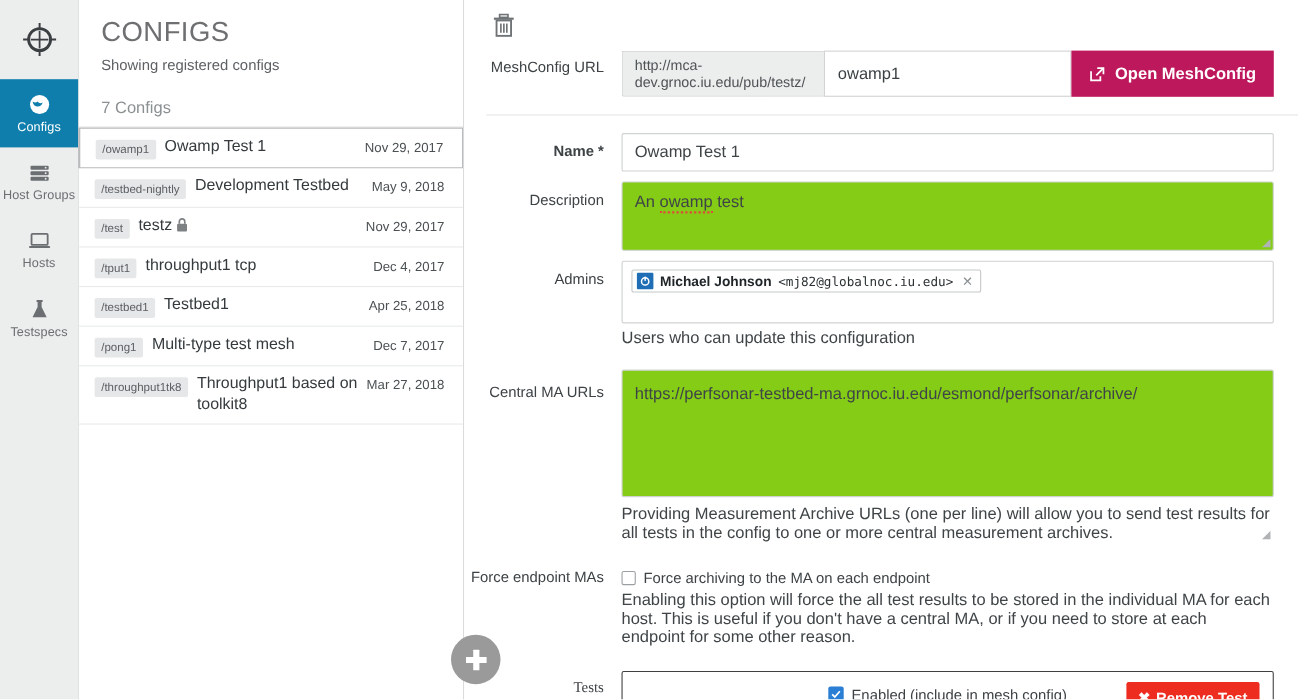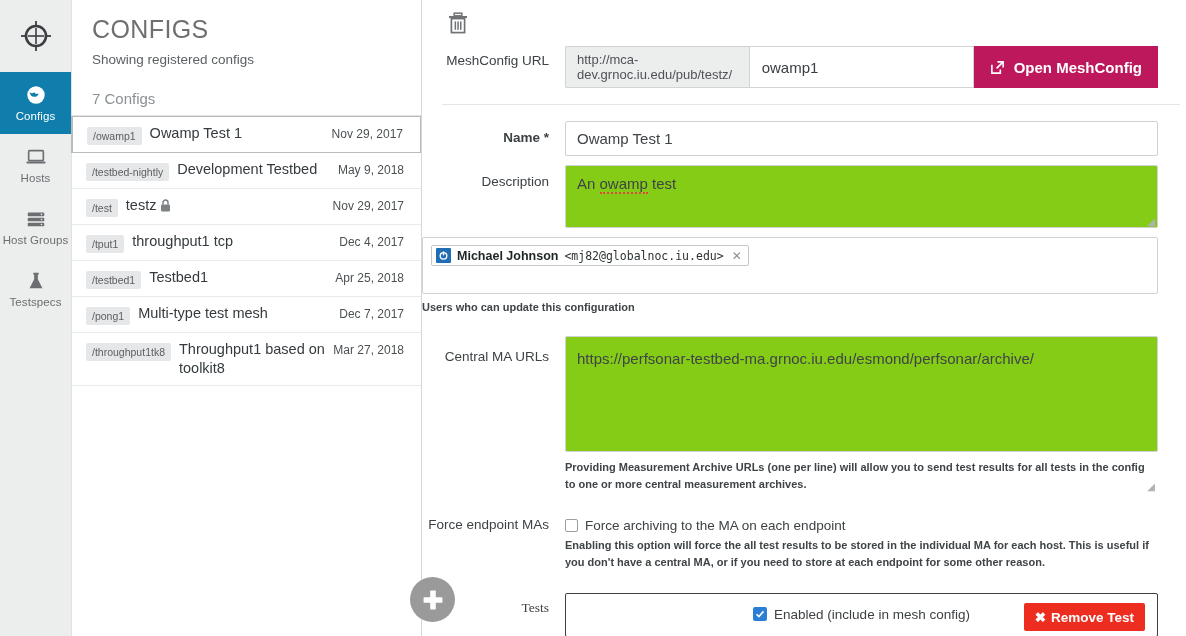--- a/index.html
+++ b/index.html
@@ -156,23 +156,22 @@
     display: inline-flex; align-items: center; justify-content: center;
     border-radius: 1px; flex: 0 0 auto;
   }
   .tag-name { font-weight: bold; font-size: 12.5px; }
   .tag-email {
     font-family: "DejaVu Sans Mono", monospace;
     font-size: 11.5px; color: #2b3033;
   }
   .tag-x { color: #8a8f92; cursor: pointer; font-size: 12px; padding-left: 2px; }
   .help {
-    font-size: 11px; color: #3f4447; line-height: 17px;
+    font-size: 15px; color: #3f4447; line-height: 17px;
     padding: 5px 0 0 0;
-    font-weight: bold;
   }
   .check-line {
     display: flex; align-items: center; gap: 7px;
     font-size: 13.5px; color: #3d4245; padding-top: 2px;
   }
   .cb-on {
     width: 14px; height: 14px; background: #2a7fd4; border-radius: 2px;
     display: inline-flex; align-items: center; justify-content: center;
     cursor: pointer; flex: 0 0 auto;
   }
@@ -218,44 +217,44 @@
     </div>
 
     <div class="rail-item active">
       <span class="rail-icon">
         <svg width="24" height="22" viewBox="0 0 24 24">
           <circle cx="12" cy="12" r="9.5" fill="#ffffff"></circle>
           <path d="M5 9 q3 2 5 0 q2 3 5 1 q-1 4 -5 4 q-4 0 -5 -5z" fill="#0f7eac"></path>
         </svg>
       </span>
       <span class="rail-label">Configs</span>
-    </div>
-
-    <div class="rail-item">
-      <span class="rail-icon">
-        <svg width="24" height="22" viewBox="0 0 24 24">
-          <rect x="4" y="5" width="16" height="11" rx="1" fill="none" stroke="#6b6f72" stroke-width="1.8"></rect>
-          <rect x="1.5" y="17" width="21" height="2" rx="1" fill="#6b6f72"></rect>
-        </svg>
-      </span>
-      <span class="rail-label">Hosts</span>
     </div>
 
     <div class="rail-item">
       <span class="rail-icon">
         <svg width="24" height="22" viewBox="0 0 24 24">
           <rect x="3" y="5" width="18" height="4" rx="1" fill="#6b6f72"></rect>
           <rect x="3" y="10.5" width="18" height="4" rx="1" fill="#6b6f72"></rect>
           <rect x="3" y="16" width="18" height="4" rx="1" fill="#6b6f72"></rect>
           <circle cx="18" cy="7" r="0.9" fill="#eceded"></circle>
           <circle cx="18" cy="12.5" r="0.9" fill="#eceded"></circle>
           <circle cx="18" cy="18" r="0.9" fill="#eceded"></circle>
         </svg>
       </span>
       <span class="rail-label">Host Groups</span>
+    </div>
+
+    <div class="rail-item">
+      <span class="rail-icon">
+        <svg width="24" height="22" viewBox="0 0 24 24">
+          <rect x="4" y="5" width="16" height="11" rx="1" fill="none" stroke="#6b6f72" stroke-width="1.8"></rect>
+          <rect x="1.5" y="17" width="21" height="2" rx="1" fill="#6b6f72"></rect>
+        </svg>
+      </span>
+      <span class="rail-label">Hosts</span>
     </div>
 
     <div class="rail-item">
       <span class="rail-icon">
         <svg width="24" height="22" viewBox="0 0 24 24">
           <path d="M9 3 h6 v2 h-1 v5 l5 10 h-14 l5 -10 v-5 h-1z" fill="#6b6f72"></path>
         </svg>
       </span>
       <span class="rail-label">Testspecs</span>
     </div>
@@ -369,20 +368,21 @@
 
     <div class="row" style="padding-top:9px;">
       <div class="row-label">Description</div>
       <div class="row-field ta-wrap">
         <div class="textarea" style="height:63px; cursor:text;"><span>An </span><span class="spell">owamp</span><span> test</span></div>
         <span class="resize-grip">◢</span>
       </div>
     </div>
 
     <div class="row" style="padding-top:9px;">
+      <div class="row-label">Admins</div>
       <div class="row-field">
         <div class="tag-box">
           <span class="tag">
             <span class="tag-avatar">
               <svg width="11" height="11" viewBox="0 0 12 12">
                 <circle cx="6" cy="6.4" r="3.6" fill="none" stroke="#ffffff" stroke-width="1.5"></circle>
                 <rect x="5.25" y="1.6" width="1.5" height="4.2" fill="#ffffff"></rect>
               </svg>
             </span>
             <span class="tag-name">Michael Johnson</span>

